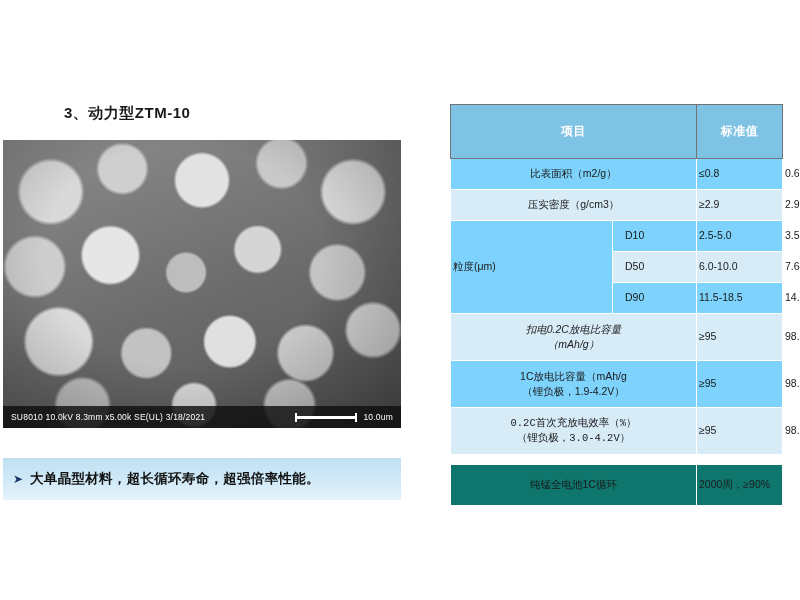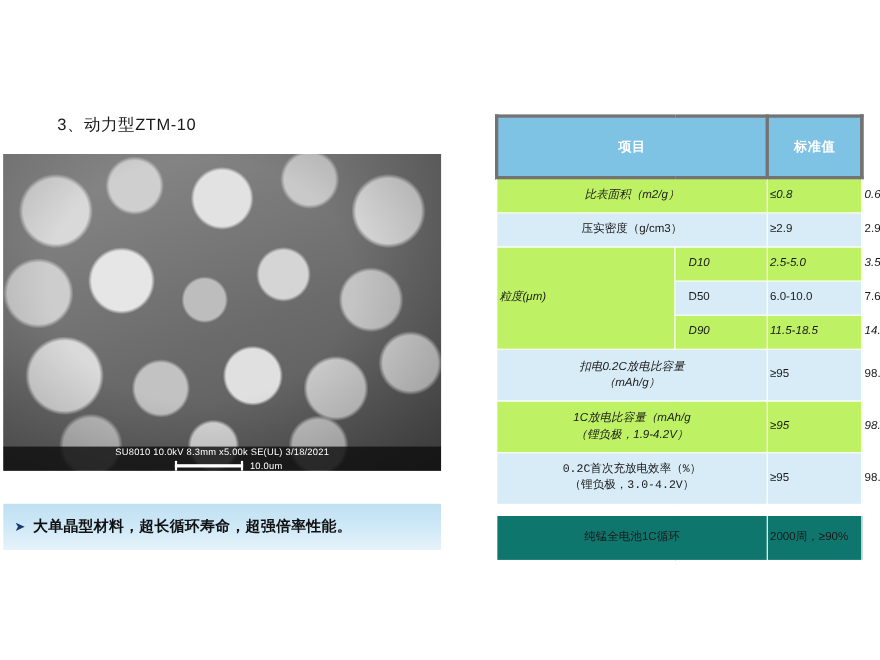--- a/index.html
+++ b/index.html
@@ -11,24 +11,24 @@
     width: 800px;
     height: 600px;
     position: relative;
     font-family: "Liberation Sans", sans-serif;
     overflow: hidden;
   }
 
   
   #slide-title {
     position: absolute;
-    left: 52px;
+    left: 64px;
     top: 104px;
     font-size: 15px;
-    font-weight: normal;
+    font-weight: bold;
     color: #1a1a1a;
     letter-spacing: 0.5px;
     white-space: nowrap;
   }
 
   #sem-image {
     position: absolute;
     left: 3px;
     top: 140px;
     width: 398px;
@@ -76,21 +76,20 @@
     background: rgba(15,15,15,0.82);
     color: #ffffff;
     font-size: 8.5px;
     font-family: "Liberation Sans", sans-serif;
     display: flex;
     align-items: center;
     justify-content: space-between;
     padding: 0 8px;
     box-sizing: border-box;
     letter-spacing: 0.2px;
-    flex-direction: column;
   }
   #sem-image .scale-wrap {
     display: flex;
     align-items: center;
     gap: 6px;
     margin-left: 12px;
   }
   #sem-image .scale-bar {
     width: 62px;
     height: 3px;
@@ -147,35 +146,35 @@
   #spec-table col.c-item { width: 162px; }
   #spec-table col.c-std  { width: 84px; }
   #spec-table col.c-typ  { width: 86px; }
 
   #spec-table th {
     background: #7ec2e4;
     color: #ffffff;
     font-size: 12px;
     font-weight: bold;
     height: 36px;
-    border: 3px solid #737373;
+    border: 1px solid #737373;
     text-align: center;
     vertical-align: middle;
     letter-spacing: 0.5px;
   }
   #spec-table td {
     border: 1px solid #ffffff;
     font-size: 10.5px;
     color: #1a1a1a;
     text-align: left;
     vertical-align: middle;
     padding: 3px 2px;
     line-height: 1.45;
   }
-  #spec-table tr.band-a td { background: #bef264; font-style: italic; }
+  #spec-table tr.band-a td { background: #7dd3fc; }
   #spec-table tr.band-b td { background: #d8ecf8; }
   #spec-table td.item { text-align: center; }
   #spec-table td.group-label { background: #eaf4fb; }
   #spec-table td.sub { width: 52px; padding-left: 12px; }
   #spec-table tr.tall td { height: 40px; }
   #spec-table tr.short td { height: 24px; }
   #spec-table tr.spacer td {
     background: #ffffff;
     border-left: 1px solid #ffffff;
     border-right: 1px solid #ffffff;

